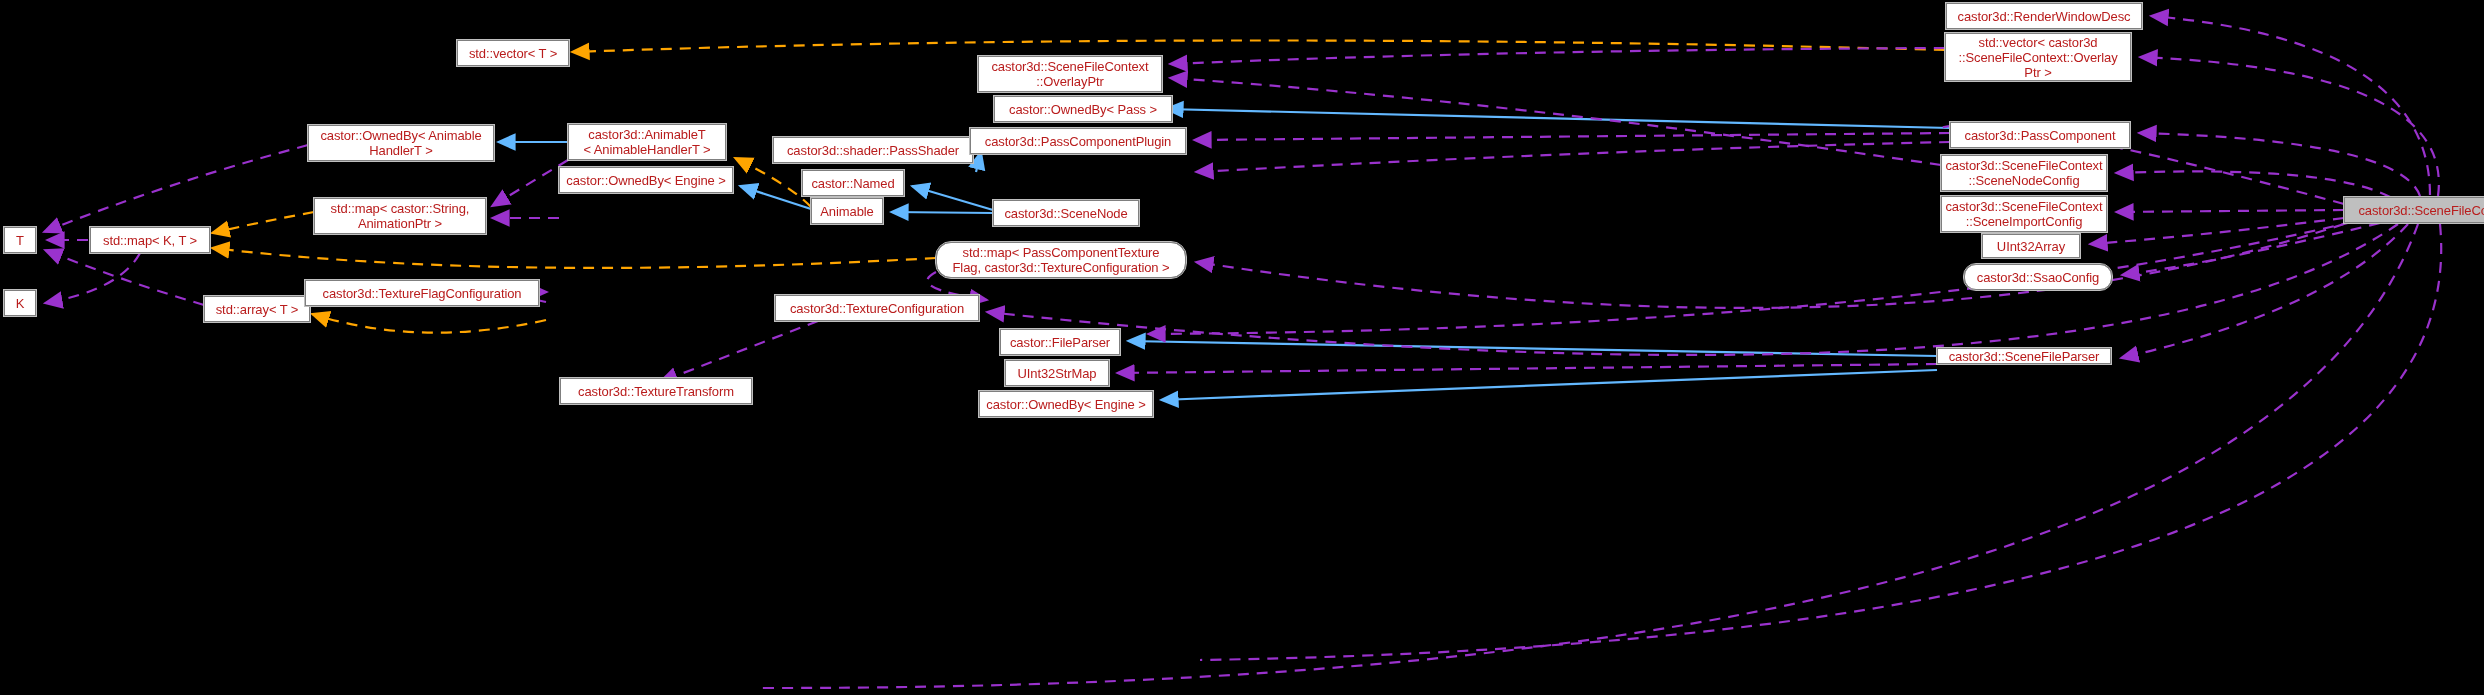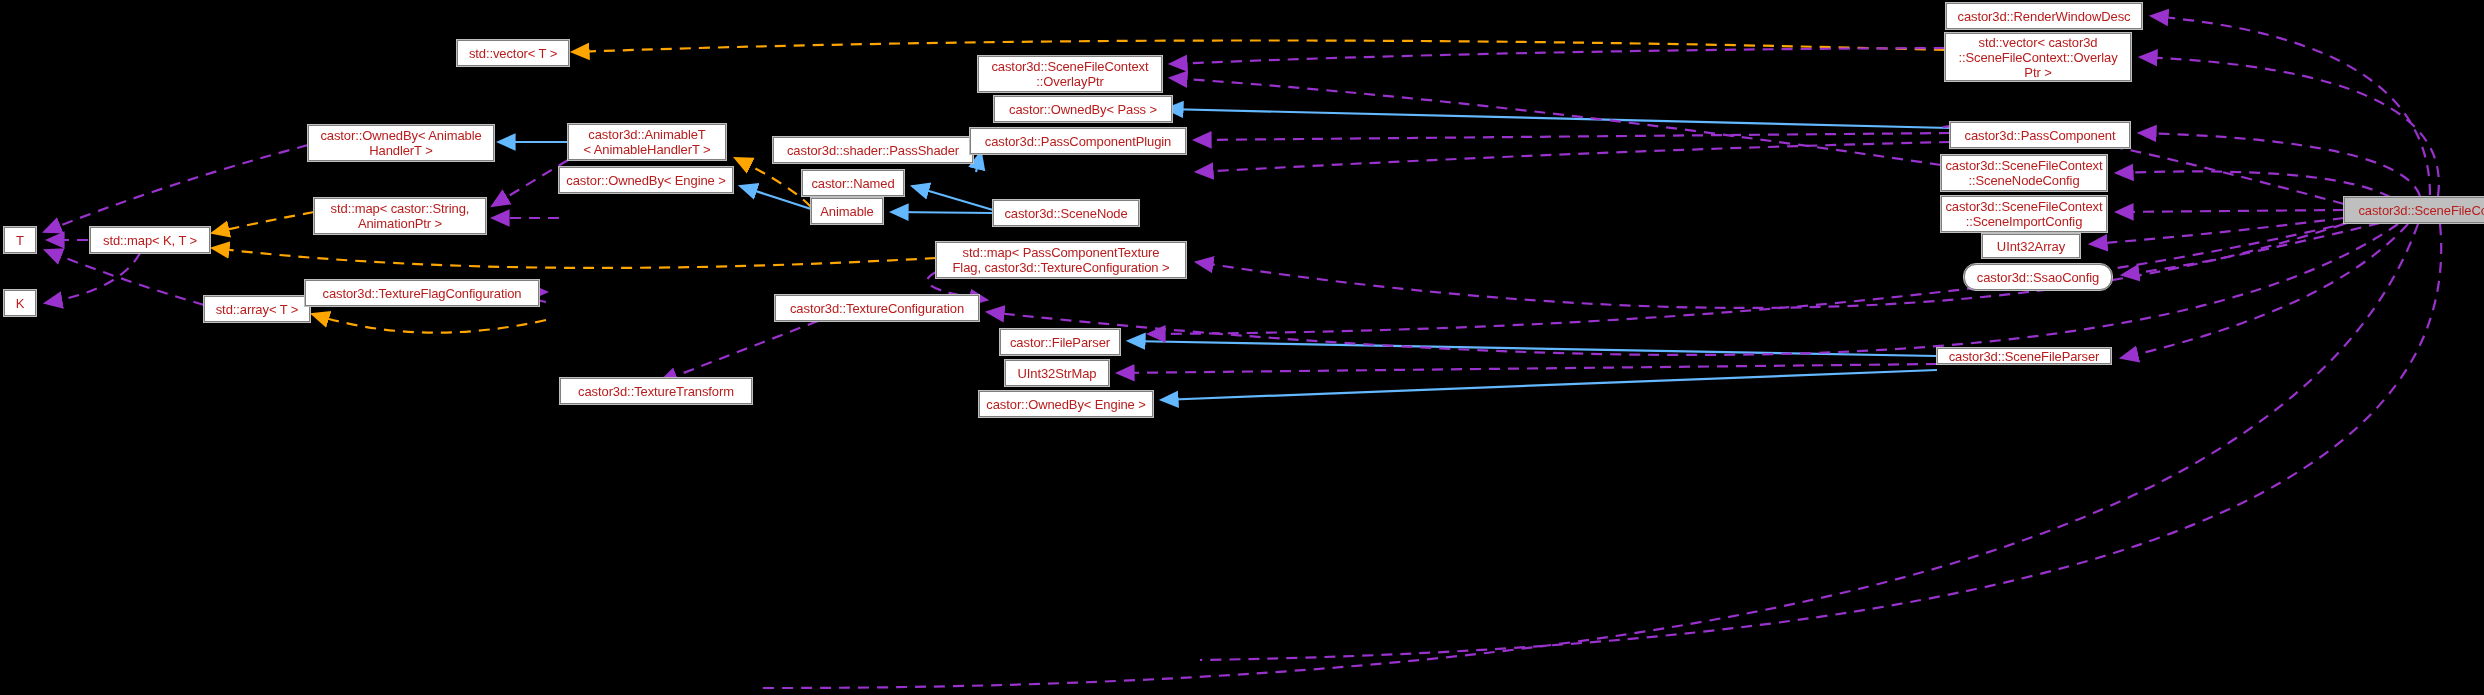--- a/index.html
+++ b/index.html
@@ -208,21 +208,21 @@
 AnimationPtr &gt;</div>
   <div class="node" style="left:305px; top:280px; width:234px; height:26px;">castor3d::TextureFlagConfiguration</div>
   <div class="node" style="left:568px; top:124px; width:158px; height:36px;">castor3d::AnimableT
 &lt; AnimableHandlerT &gt;</div>
   <div class="node" style="left:559px; top:167px; width:174px; height:26px;">castor::OwnedBy&lt; Engine  &gt;</div>
   <div class="node" style="left:560px; top:378px; width:192px; height:26px;">castor3d::TextureTransform</div>
   <div class="node" style="left:773px; top:137px; width:200px; height:26px;">castor3d::shader::PassShader</div>
   <div class="node" style="left:802px; top:170px; width:102px; height:26px;">castor::Named</div>
   <div class="node" style="left:811px; top:198px; width:72px;  height:26px;">Animable</div>
   <div class="node" style="left:775px; top:295px; width:204px; height:26px;">castor3d::TextureConfiguration</div>
-  <div class="node" style="left:936px; top:242px; width:250px; height:36px;">std::map&lt; PassComponentTexture
+  <div class="node" style="left:936px; top:242px; width:250px; height:36px;border-radius:15px;">std::map&lt; PassComponentTexture
 Flag, castor3d::TextureConfiguration &gt;</div>
   <div class="node" style="left:978px; top:56px;  width:184px; height:36px;">castor3d::SceneFileContext
 ::OverlayPtr</div>
   <div class="node" style="left:980px; top:96px;  width:178px; height:26px;margin-left:14px;">castor::OwnedBy&lt; Pass &gt;</div>
   <div class="node" style="left:970px; top:128px; width:216px; height:26px;">castor3d::PassComponentPlugin</div>
   <div class="node" style="left:993px; top:200px; width:146px; height:26px;">castor3d::SceneNode</div>
   <div class="node" style="left:1000px;top:329px; width:120px; height:26px;">castor::FileParser</div>
   <div class="node" style="left:1005px;top:360px; width:104px; height:26px;">UInt32StrMap</div>
   <div class="node" style="left:979px; top:391px; width:174px; height:26px;">castor::OwnedBy&lt; Engine &gt;</div>
   <div class="node" style="left:1946px;top:3px;   width:196px; height:26px;">castor3d::RenderWindowDesc</div>

